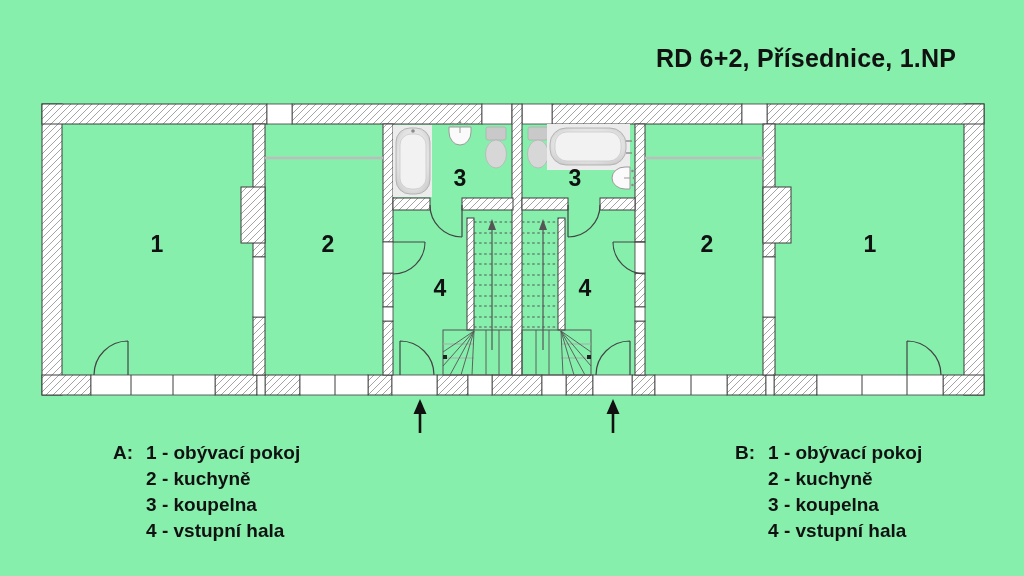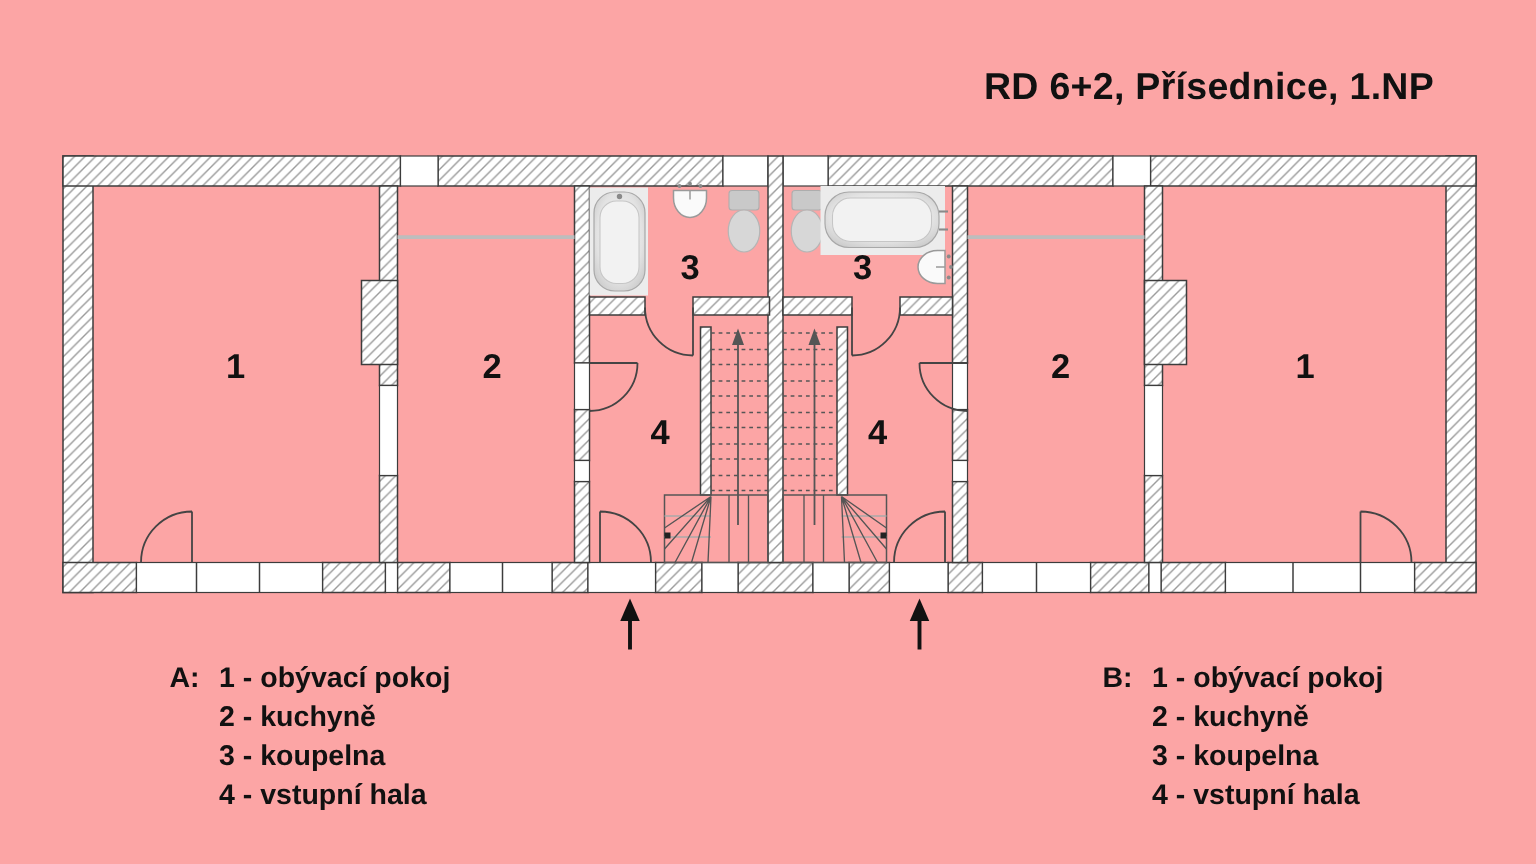--- a/index.html
+++ b/index.html
@@ -1,17 +1,17 @@
 <!DOCTYPE html>
 <html><head>
 <meta charset="utf-8">
 <style>
   html,body{margin:0;padding:0;background:#fff;width:1024px;height:576px;overflow:hidden;
             font-family:"Liberation Sans", sans-serif;}
-  .page{position:relative;width:1024px;height:576px;background:#fca5a5;}
+  .page{position:relative;width:1024px;height:576px;background:#86efac;}
   .title{position:absolute;left:596px;top:44px;width:420px;text-align:center;
          font-size:25px;font-weight:bold;color:#111;letter-spacing:0.2px;}
   .legend{position:absolute;top:440px;display:flex;gap:13px;
           font-weight:bold;font-size:19px;line-height:26px;color:#111;}
   .legend-a{left:113px;}
   .legend-b{left:735px;}
   .legend-label{white-space:nowrap;}
   .legend-items div{white-space:nowrap;}
   svg{position:absolute;left:0;top:0;}
   svg text{font-family:"Liberation Sans", sans-serif;font-weight:bold;fill:#111;}

